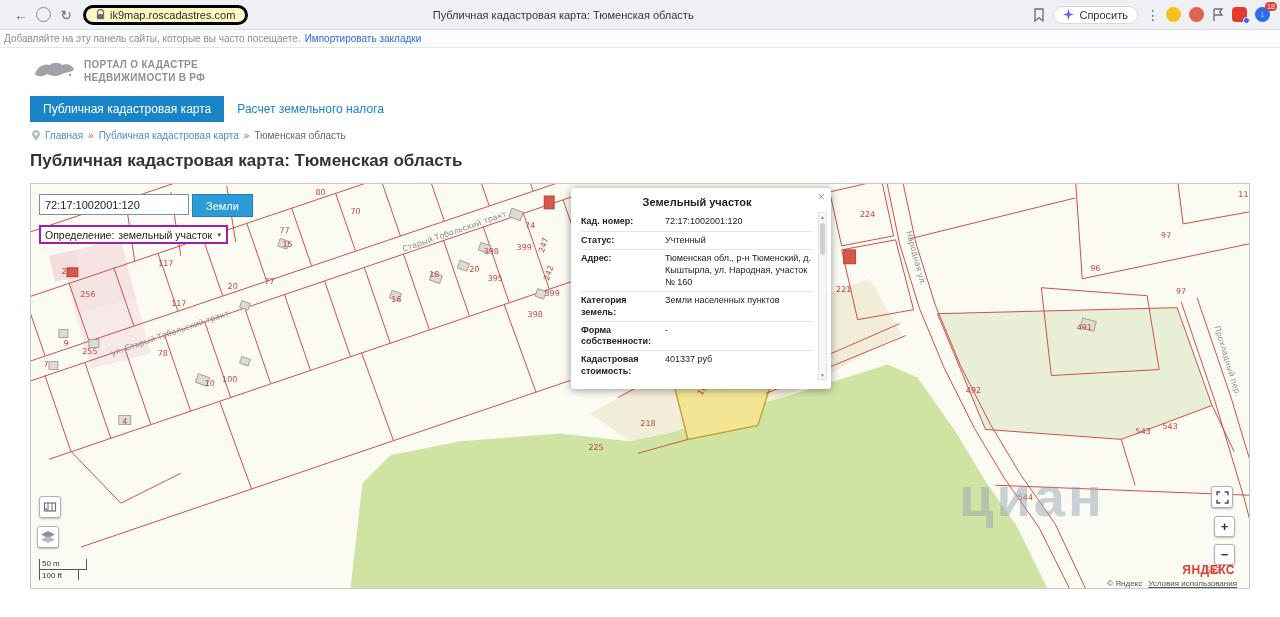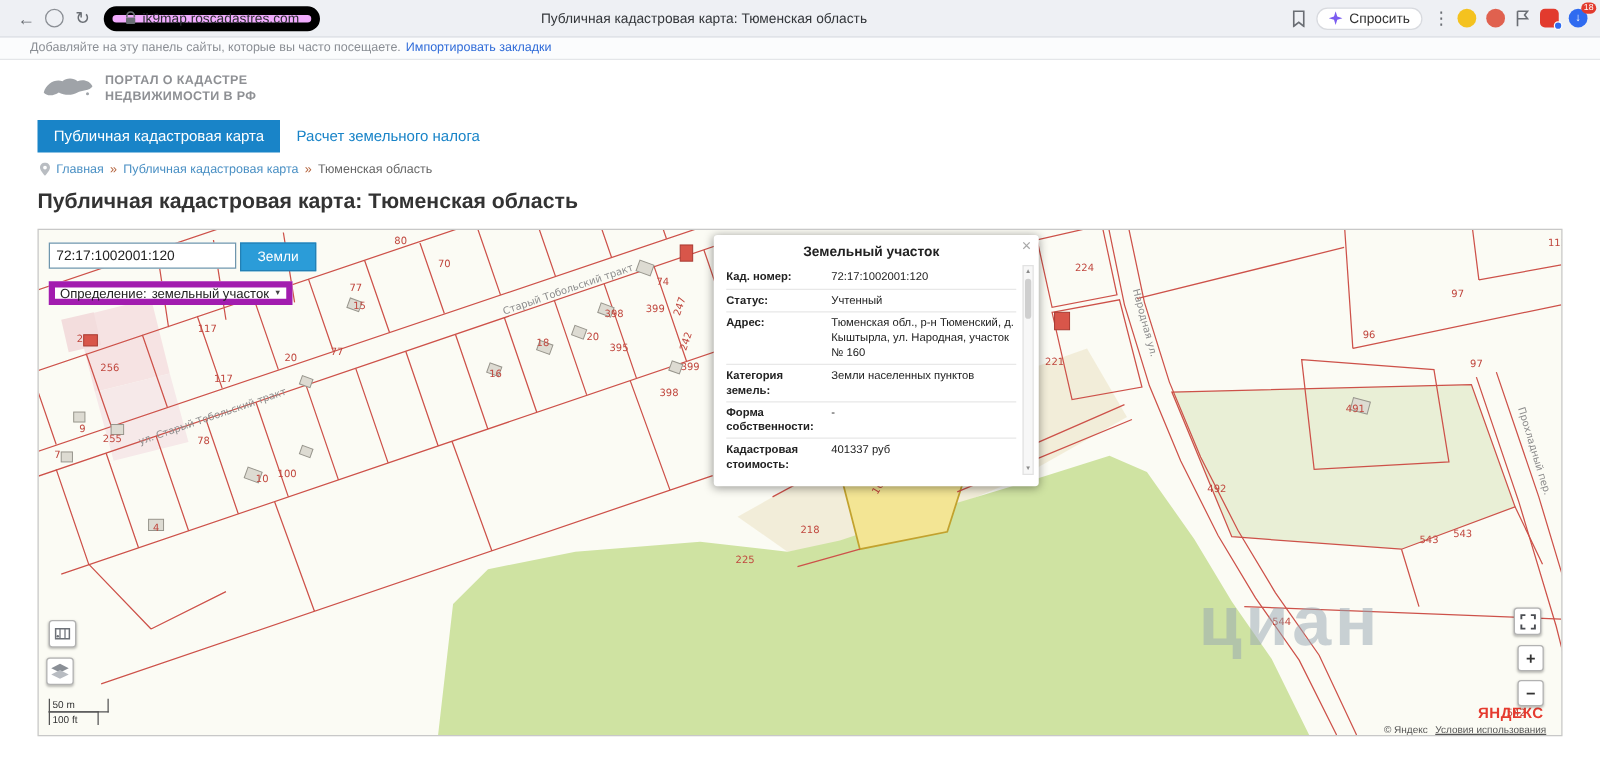--- a/index.html
+++ b/index.html
@@ -3,32 +3,32 @@
 <meta charset="utf-8">
 <style>
   * { margin:0; padding:0; box-sizing:border-box; }
   html,body { width:1280px; height:617px; overflow:hidden; }
   body { font-family:"Liberation Sans","DejaVu Sans",sans-serif; background:#fff; color:#222; }
 
   
   .chrome { height:30px; background:#eef0f4; border-bottom:1px solid #dcdee3; display:flex; align-items:center; padding:0 10px; position:relative; }
   .nav-ic { color:#6a6e74; font-size:14px; width:22px; text-align:center; cursor:pointer; }
   .ring-ic { width:15px; height:15px; border:1.5px solid #8a8e94; border-radius:50%; display:inline-block; margin:0 4px; }
-  .addr { display:flex; align-items:center; gap:5px; background:#f0abfc; border:7px solid #000000; border-radius:11px; height:20px; padding:0 10px; margin-left:6px; font-size:11px; color:#2a2d31; }
+  .addr { display:flex; align-items:center; gap:5px; background:#fef9c3; border:3px solid #000000; border-radius:11px; height:20px; padding:0 10px; margin-left:6px; font-size:11px; color:#2a2d31; }
   .tab-title { position:absolute; left:44%; transform:translateX(-50%); font-size:11px; color:#33363a; white-space:nowrap; }
   .chrome-right { margin-left:auto; display:flex; align-items:center; gap:8px; }
   .ask-pill { display:flex; align-items:center; gap:5px; background:#fff; border:1px solid #d8dadf; border-radius:12px; padding:2px 9px; font-size:11px; color:#333; }
   .ext-ic { width:15px; height:15px; border-radius:50%; display:inline-block; position:relative; }
   .ext-sq { width:15px; height:15px; border-radius:4px; display:inline-block; position:relative; }
   .badge { position:absolute; top:-5px; right:-7px; background:#e23b2e; color:#fff; font-size:7px; line-height:9px; min-width:12px; text-align:center; border-radius:6px; padding:0 1px; }
   .dotbadge { position:absolute; bottom:-2px; right:-3px; width:7px; height:7px; background:#2f6bf0; border:1px solid #fff; border-radius:50%; }
   .dl-glyph { color:#fff; font-size:9px; line-height:15px; display:block; text-align:center; }
 
   
-  .bookmarks { height:18px; background:#fbfcfd; border-bottom:1px solid #e4e6e9; display:flex; align-items:center; font-size:10px; color:#8a8e94; padding:0 24px; gap:4px; }
+  .bookmarks { height:18px; background:#fbfcfd; border-bottom:1px solid #e4e6e9; display:flex; align-items:center; font-size:10px; color:#8a8e94; padding:0 4px; gap:4px; }
   .bookmarks a { color:#2f6bd8; text-decoration:none; cursor:pointer; }
 
   
   .page { background:#fff; }
   .logo-row { display:flex; align-items:center; gap:8px; margin:10px 0 0 34px; }
   .logo-text { font-size:10px; font-weight:bold; color:#8e9094; line-height:1.3; letter-spacing:.3px; }
   .tabs { margin:12px 0 0 30px; display:flex; }
   .tab { font-size:12px; padding:6px 13px; cursor:pointer; }
   .tab.active { background:#1984c8; color:#fff; }
   .tab.link { color:#1984c8; }
@@ -40,21 +40,21 @@
 
   
   .map-wrap { position:relative; margin:0 30px; height:406px; border:1px solid #c8c8c8; background:#fbfbf4; overflow:hidden; }
   #map-svg { position:absolute; inset:0; width:100%; height:100%; }
   #parcel-labels text { font:8px "DejaVu Sans",sans-serif; fill:#c0473e; text-anchor:middle; }
   #street-labels text { font:8px "DejaVu Sans",sans-serif; fill:#8d8d8d; text-anchor:middle; }
 
   .search-box { position:absolute; top:10px; left:8px; display:flex; }
   .search-input { width:150px; height:21px; border:1px solid #6f96ad; font:11px "Liberation Sans",sans-serif; padding:1px 5px; color:#222; }
   .search-btn { height:23px; margin-left:3px; background:#2b9cd8; border:1px solid #2380b5; color:#fff; font:11px "Liberation Sans",sans-serif; padding:0 13px; cursor:pointer; }
-  .filter-box { position:absolute; top:41px; left:8px; background:#fff; border:5px solid #a21caf; height:19px; font-size:10.5px; display:flex; align-items:center; gap:4px; padding:0 4px; color:#222; cursor:pointer; }
+  .filter-box { position:absolute; top:41px; left:8px; background:#fff; border:2px solid #a21caf; height:19px; font-size:10.5px; display:flex; align-items:center; gap:4px; padding:0 4px; color:#222; cursor:pointer; }
   .filter-box .caret { font-size:6px; color:#444; }
 
   .popup { position:absolute; left:540px; top:4px; width:260px; background:#fff; border-radius:3px; box-shadow:0 1px 8px rgba(0,0,0,.4); padding:7px 18px 9px 10px; }
   .popup-title { font-size:11px; font-weight:bold; text-align:center; margin:1px 0 5px; color:#222; }
   .popup-close { position:absolute; right:6px; top:1px; font-size:13px; color:#a8a8a8; cursor:pointer; }
   .p-row { display:flex; padding:3px 0; border-top:1px solid #e8e8e8; }
   .p-row:first-child { border-top:none; }
   .p-label { width:84px; flex:0 0 84px; font-size:9px; font-weight:bold; color:#222; padding-right:4px; line-height:1.25; }
   .p-value { font-size:9px; color:#222; line-height:1.3; }
   .p-scroll { position:absolute; right:4px; top:24px; bottom:9px; width:9px; background:#f7f7f7; border:1px solid #e2e2e2; }

